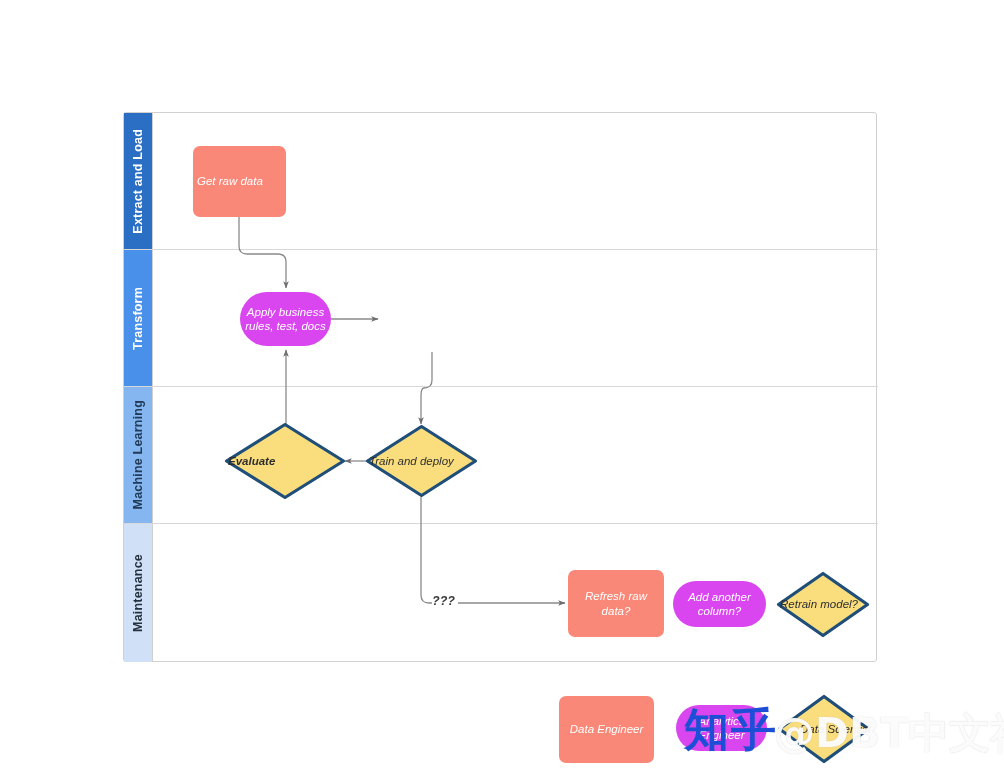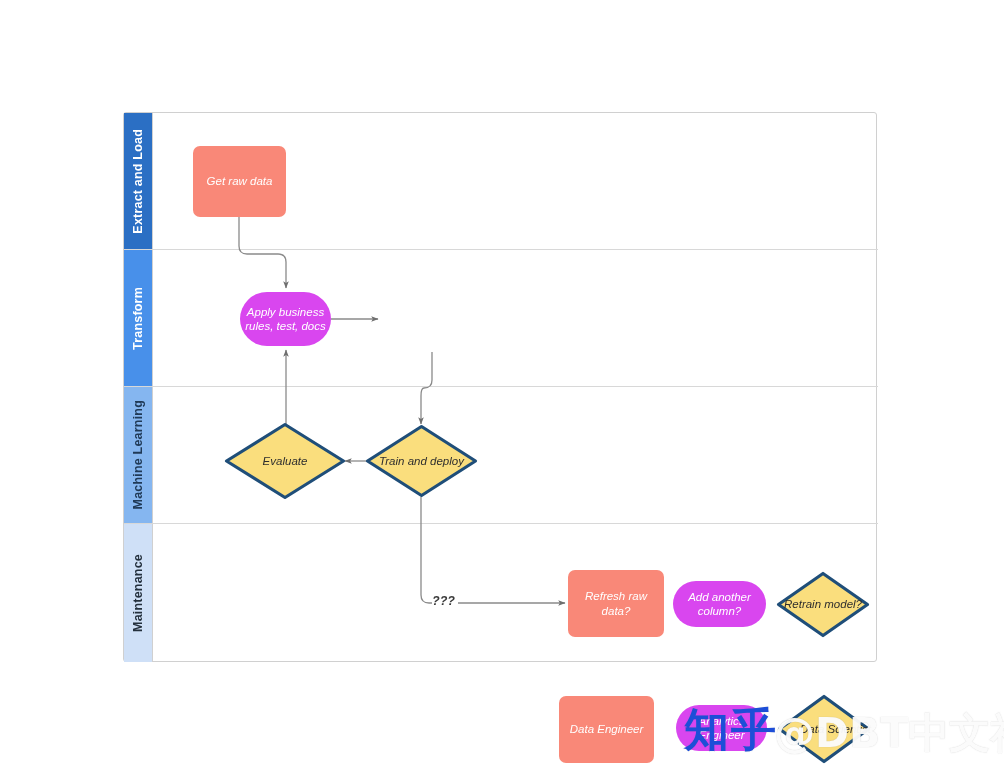--- a/index.html
+++ b/index.html
@@ -65,21 +65,20 @@
   }
 
   .lane-body { position: absolute; left: 29px; top: 0; right: 0; bottom: 0; }
 
   
   .node {
     position: absolute;
     box-sizing: border-box;
     display: flex;
     align-items: center;
-    justify-content: center;
     text-align: center;
     font-style: italic;
     line-height: 1.22;
     z-index: 4;
   }
   .node .lbl { display: block; padding: 0 4px; }
 
   .shape-rect {
     background: #f98878;
     border-radius: 7px;
@@ -224,21 +223,21 @@
 
   <div class="node shape-rect" style="left:193px; top:146px; width:93px; height:71px;">
     <span class="lbl">Get raw data</span>
   </div>
 
   <div class="node shape-pill" style="left:240px; top:292px; width:91px; height:54px;">
     <span class="lbl">Apply business rules, test, docs</span>
   </div>
 
 
-  <div class="node shape-diamond-wrap" style="left:224px; top:422px; width:122px; height:78px;">
+  <div class="node shape-diamond-wrap" style="left:224px; top:422px; width:122px; height:78px;font-weight:bold;">
     <svg class="dia" viewBox="0 0 122 78" preserveAspectRatio="none">
       <polygon points="61,2.5 119.5,39 61,75.5 2.5,39" fill="#fade7d" stroke="#1f4e79" stroke-width="3.2" stroke-linejoin="round"></polygon>
     </svg>
     <span class="lbl">Evaluate</span>
   </div>
 
   <div class="node shape-diamond-wrap" style="left:365px; top:424px; width:113px; height:74px;">
     <svg class="dia" viewBox="0 0 113 74" preserveAspectRatio="none">
       <polygon points="56.5,2.5 110.5,37 56.5,71.5 2.5,37" fill="#fade7d" stroke="#1f4e79" stroke-width="3.2" stroke-linejoin="round"></polygon>
     </svg>

